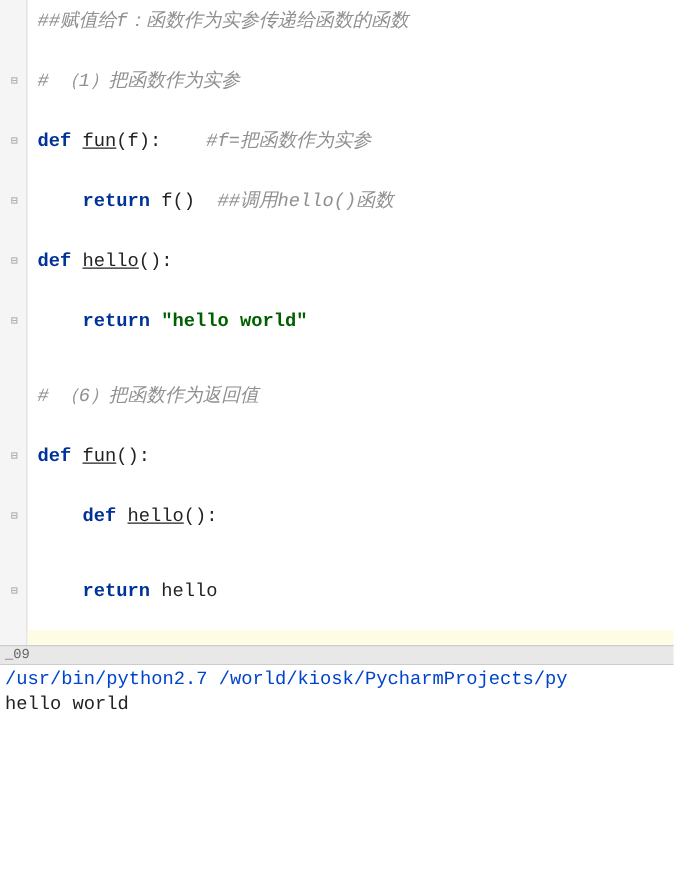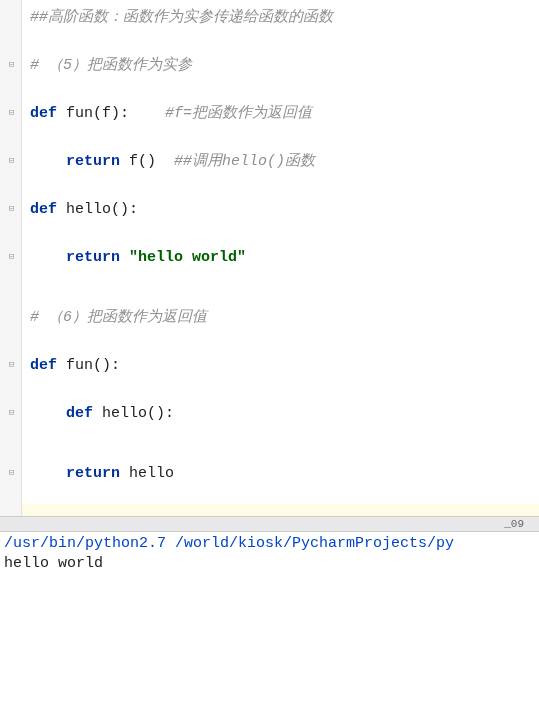--- a/index.html
+++ b/index.html
@@ -40,56 +40,55 @@
       width: 11px;
       height: 11px;
       font-size: 9px;
       color: #999;
       line-height: 11px;
       text-align: center;
       cursor: pointer;
     }
     .comment { color: #909090; font-style: italic; }
     .keyword { color: #003399; font-weight: bold; margin-top: 44px; }
-    .funcname { color: #222; }
+    .funcname { color: #222; text-decoration: underline; }
     .string { color: #006000; font-weight: bold; }
     .plain { color: #222; }
     .highlight-line {
       background: #fffce6;
     }
     .tab-label {
       background: #e8e8e8;
       font-size: 11px;
       color: #666;
-      padding: 1px 15px;
+      padding: 1px 4px;
       border-top: 1px solid #ccc;
-      text-align: right;
     }
     .console {
       background: #ffffff;
       border-top: 1px solid #ccc;
       font-family: "Consolas", "Monaco", "Courier New", monospace;
       font-size: 15px;
       padding: 2px 4px;
       line-height: 20px;
     }
     .console-cmd { color: #0044cc; }
     .console-out { color: #222; }
   </style>
 </head>
 <body>
 
 <div class="editor">
   <div class="gutter"></div>
   <div class="code-area" id="code-area">
-      <div class="code-line"><span class="comment">##高阶函数：函数作为实参传递给函数的函数</span></div>
+      <div class="code-line"><span class="comment">##赋值给f：函数作为实参传递给函数的函数</span></div>
       <div class="code-line" style="min-height: 12px;"></div>
-      <div class="code-line"><span class="fold-marker">⊟</span><span class="comment"># （5）把函数作为实参</span></div>
+      <div class="code-line"><span class="fold-marker">⊟</span><span class="comment"># （1）把函数作为实参</span></div>
       <div class="code-line" style="min-height: 12px;"></div>
-      <div class="code-line"><span class="fold-marker">⊟</span><span class="keyword">def </span><span class="funcname">fun</span><span class="plain">(f):</span><span class="comment">    #f=把函数作为返回值</span></div>
+      <div class="code-line"><span class="fold-marker">⊟</span><span class="keyword">def </span><span class="funcname">fun</span><span class="plain">(f):</span><span class="comment">    #f=把函数作为实参</span></div>
       <div class="code-line" style="min-height: 12px;"></div>
       <div class="code-line"><span class="fold-marker">⊟</span>    <span class="keyword">return </span><span class="plain">f()</span><span class="comment">  ##调用hello()函数</span></div>
       <div class="code-line" style="min-height: 12px;"></div>
       <div class="code-line"><span class="fold-marker">⊟</span><span class="keyword">def </span><span class="funcname">hello</span><span class="plain">():</span></div>
       <div class="code-line" style="min-height: 12px;"></div>
       <div class="code-line"><span class="fold-marker">⊟</span>    <span class="keyword">return </span><span class="string">"hello world"</span></div>
       <div class="code-line" style="min-height: 12px;"></div>
       <div class="code-line" style="min-height: 12px;"></div>
       <div class="code-line"><span class="comment"># （6）把函数作为返回值</span></div>
       <div class="code-line" style="min-height: 12px;"></div>

